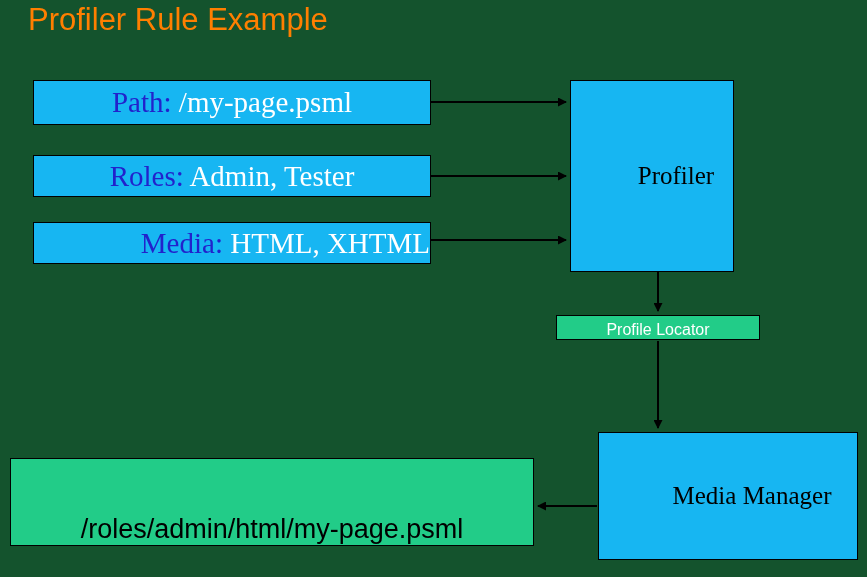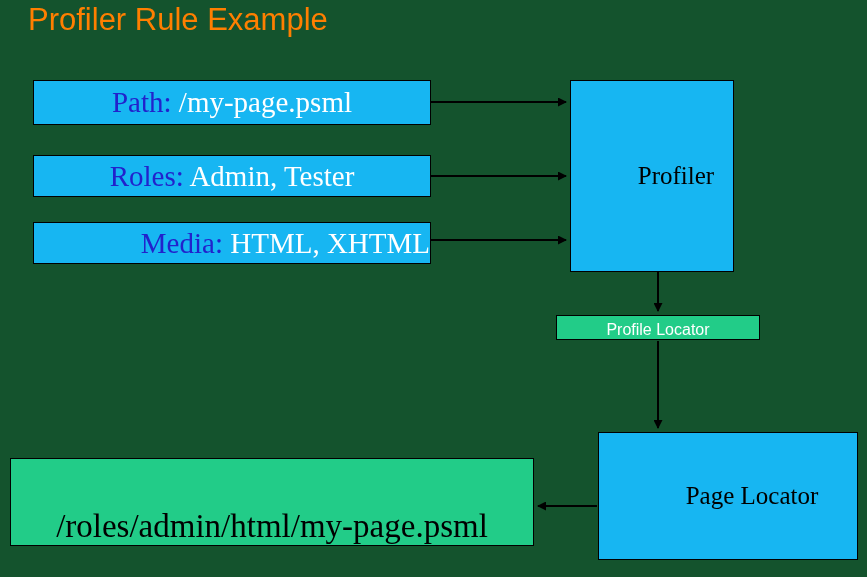--- a/index.html
+++ b/index.html
@@ -57,22 +57,22 @@
     font-size: 25px;
     color: #000000;
     margin-left: 48px;
   }
   .locator {
     font-family: "Liberation Sans", sans-serif;
     font-size: 16px;
     color: #ffffff;
   }
   .result-text {
-    font-family: Liberation Serif, serif;
-    font-size: 33px;
+    font-family: Liberation Sans, sans-serif;
+    font-size: 27px;
     color: #000000;
   }
   svg.arrows {
     position: absolute;
     left: 0;
     top: 0;
     width: 867px;
     height: 577px;
     pointer-events: none;
   }
@@ -112,20 +112,20 @@
 
   <div class="box blue" style="left:570px; top:80px; width:164px; height:192px;">
     <span class="big-serif">Profiler</span>
   </div>
 
   <div class="box green" style="left:556px; top:315px; width:204px; height:25px;">
     <span class="locator">Profile Locator</span>
   </div>
 
   <div class="box blue" style="left:598px; top:432px; width:260px; height:128px;">
-    <span class="big-serif">Page Locator</span>
+    <span class="big-serif">Media Manager</span>
   </div>
 
   <div class="box green" style="left:10px; top:458px; width:524px; height:88px;">
     <span class="result-text">/roles/admin/html/my-page.psml</span>
   </div>
 
 </div>
 
 </body></html>

